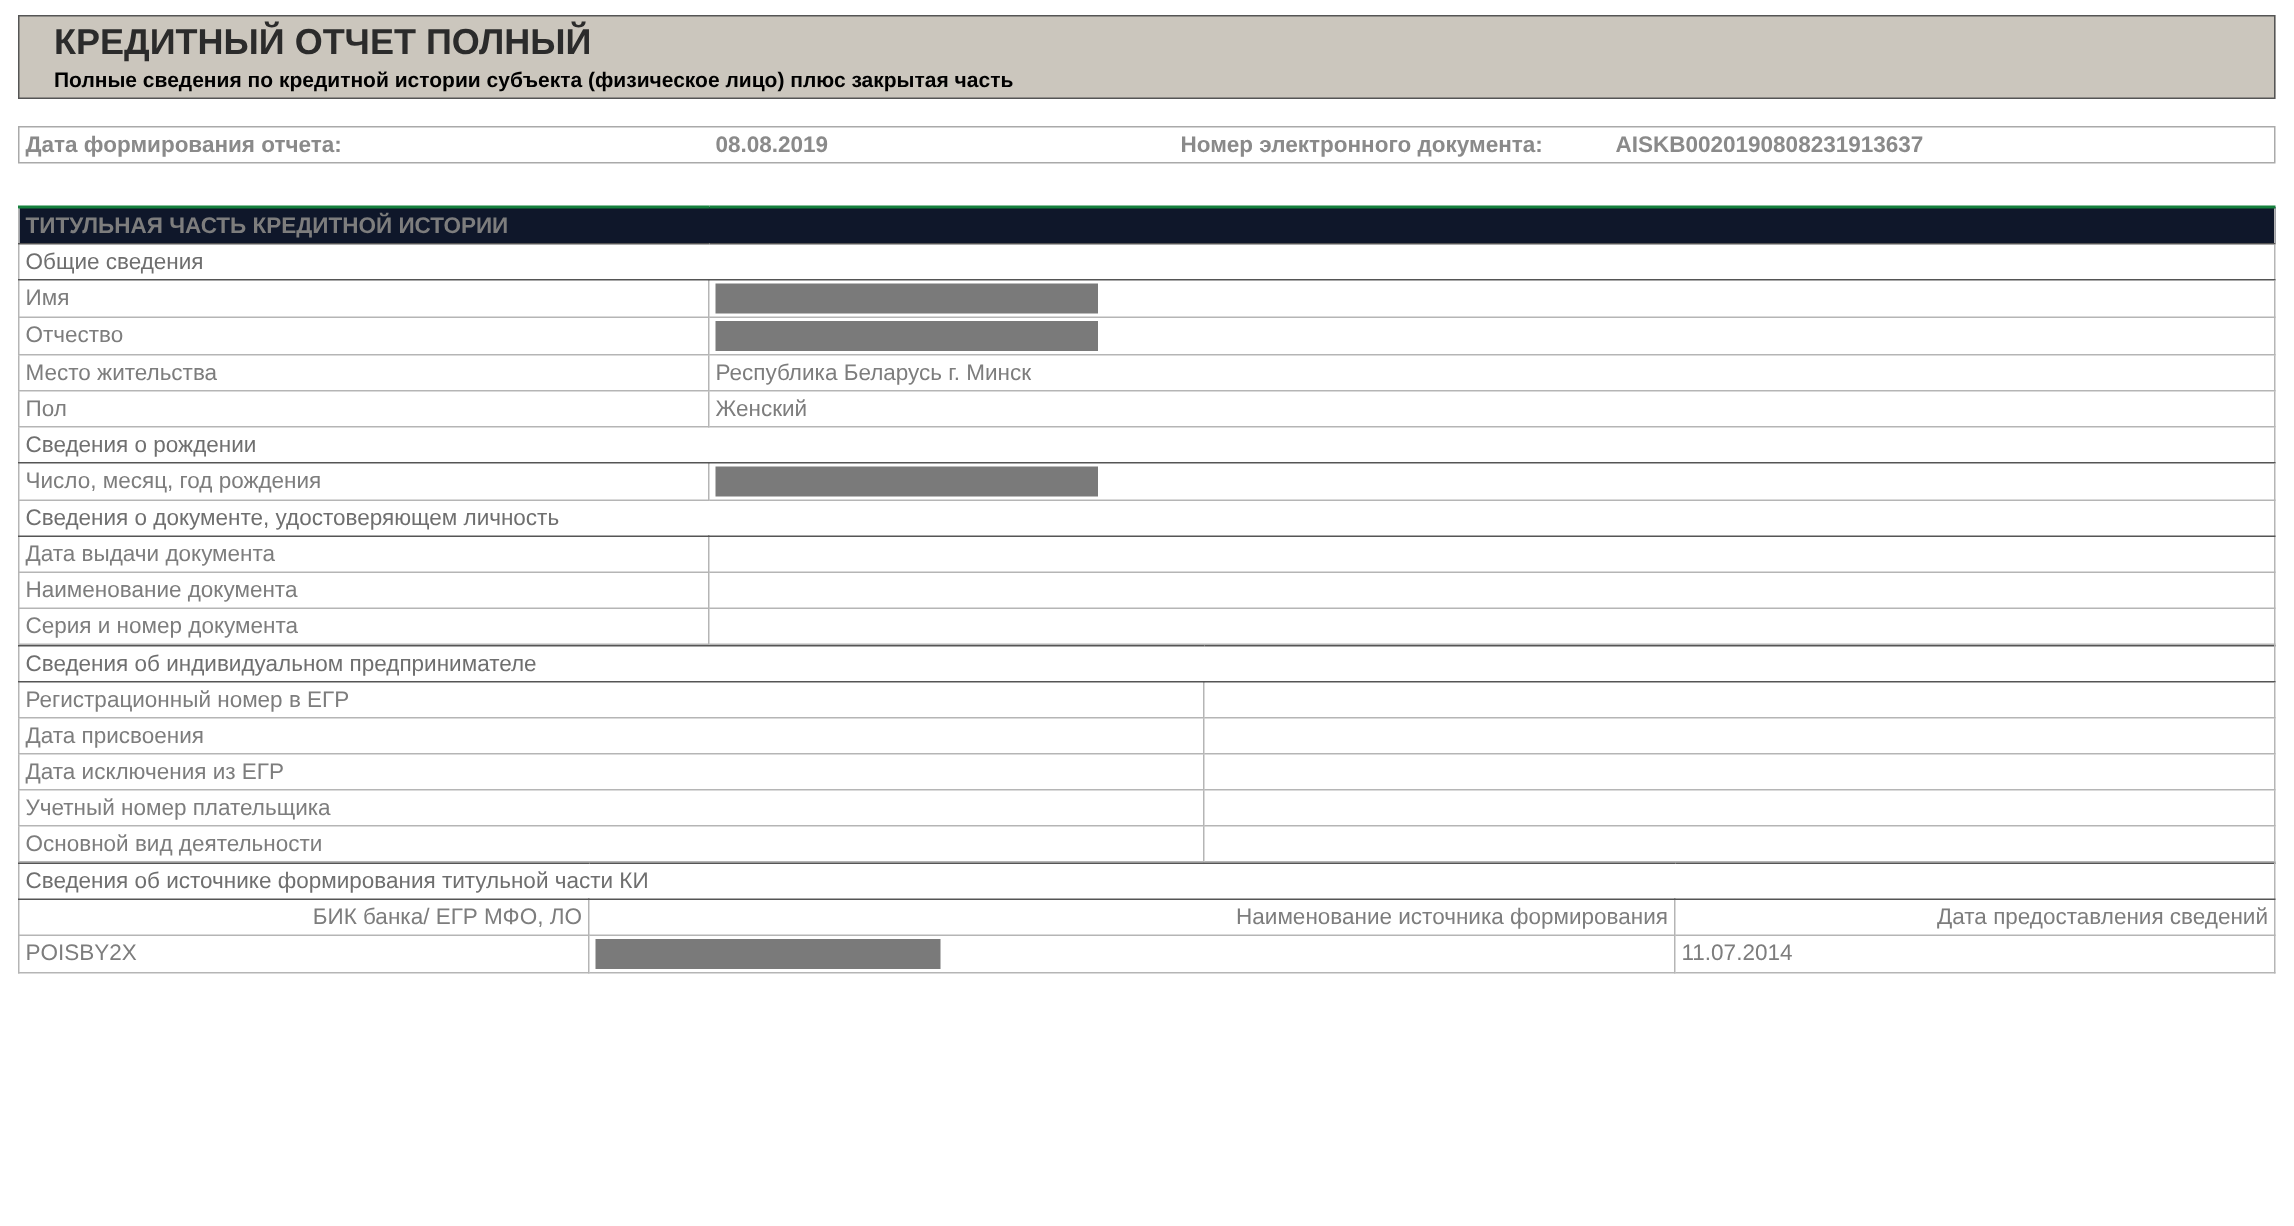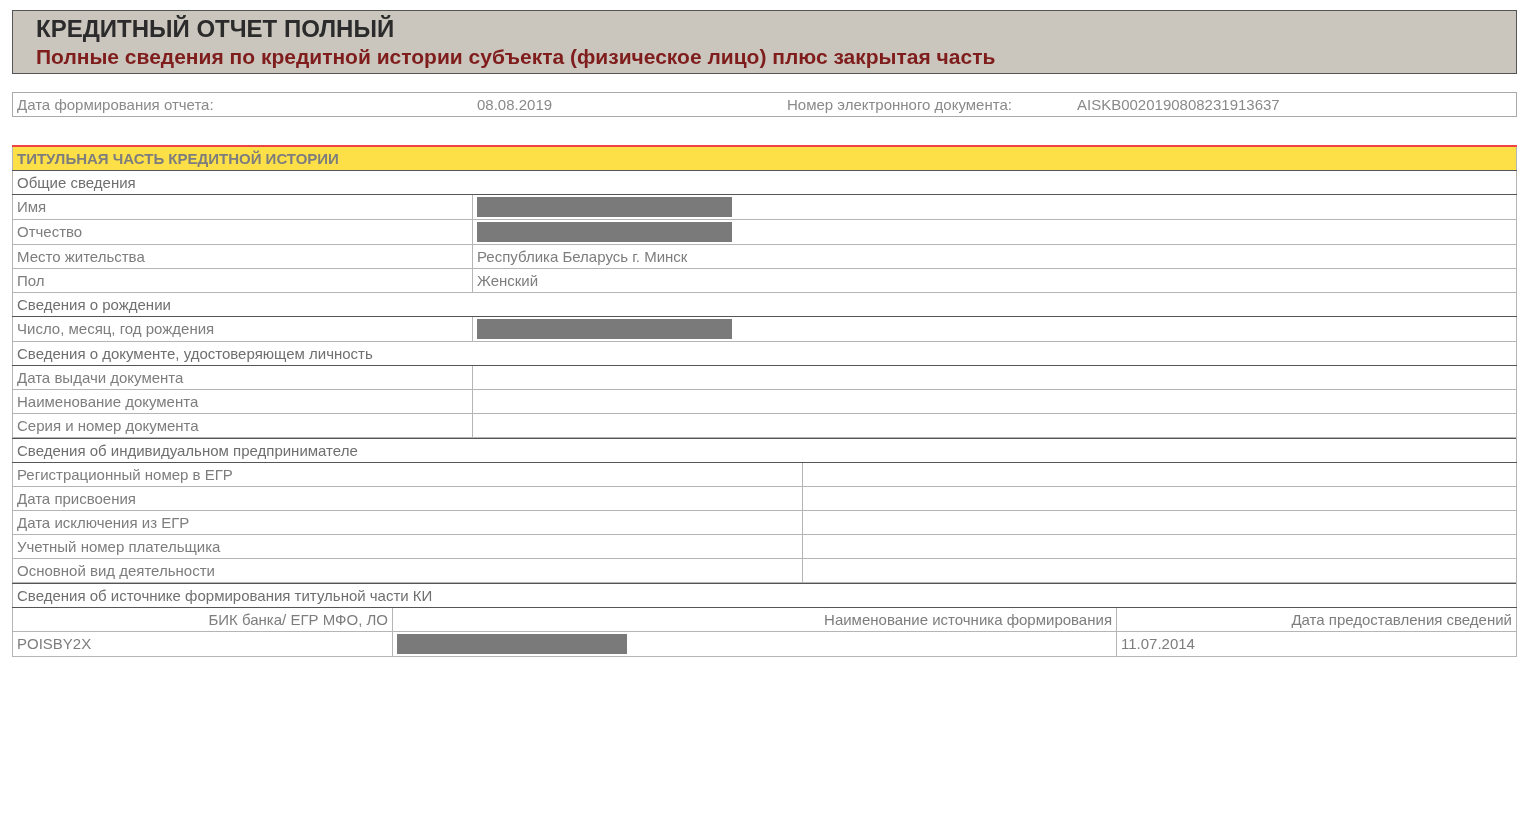--- a/index.html
+++ b/index.html
@@ -18,31 +18,31 @@
     padding: 4px 23px;
     margin-bottom: 18px;
   }
   .header-title {
     font-size: 24px;
     font-weight: bold;
     color: #2b2b2b;
     margin: 0 0 2px 0;
   }
   .header-sub {
-    font-size: 21px;
-    font-weight: bold;
-    color: #7f1d1d;
+    font-size: 14px;
+    font-weight: bold;
+    color: #000000;
     margin: 0;
   }
   .meta-row {
     display: flex;
     border: 1px solid #aaa;
     padding: 3px 0;
     margin-bottom: 28px;
-    font-weight: normal;
+    font-weight: bold;
     color: #8a8a8a;
   }
   .meta-row > div { padding: 0 4px; }
   .meta-label1 { flex: 0 0 460px; }
   .meta-val1   { flex: 0 0 310px; }
   .meta-label2 { flex: 0 0 290px; }
   .meta-val2   { flex: 1; }
   table.section {
     width: 100%;
     border-collapse: collapse;
@@ -51,24 +51,24 @@
   table.section td, table.section th {
     border: 1px solid #b5b5b5;
     padding: 2px 4px;
     text-align: left;
     vertical-align: middle;
     font-weight: normal;
     color: #7d7d7d;
     height: 24px;
   }
   tr.section-head td {
-    background: #fde047;
-    font-weight: bold;
-    color: #7d7d7d;
-    border-top: 2px solid #ef4444;
+    background: #0f172a;
+    font-weight: bold;
+    color: #7d7d7d;
+    border-top: 2px solid #15803d;
     border-bottom: 1px solid #555;
   }
   tr.subhead td {
     font-weight: normal;
     color: #6f6f6f;
     border-top: 1px solid #555;
     border-bottom: 1px solid #555;
   }
   .col-label { width: 460px; }
   .redact {

